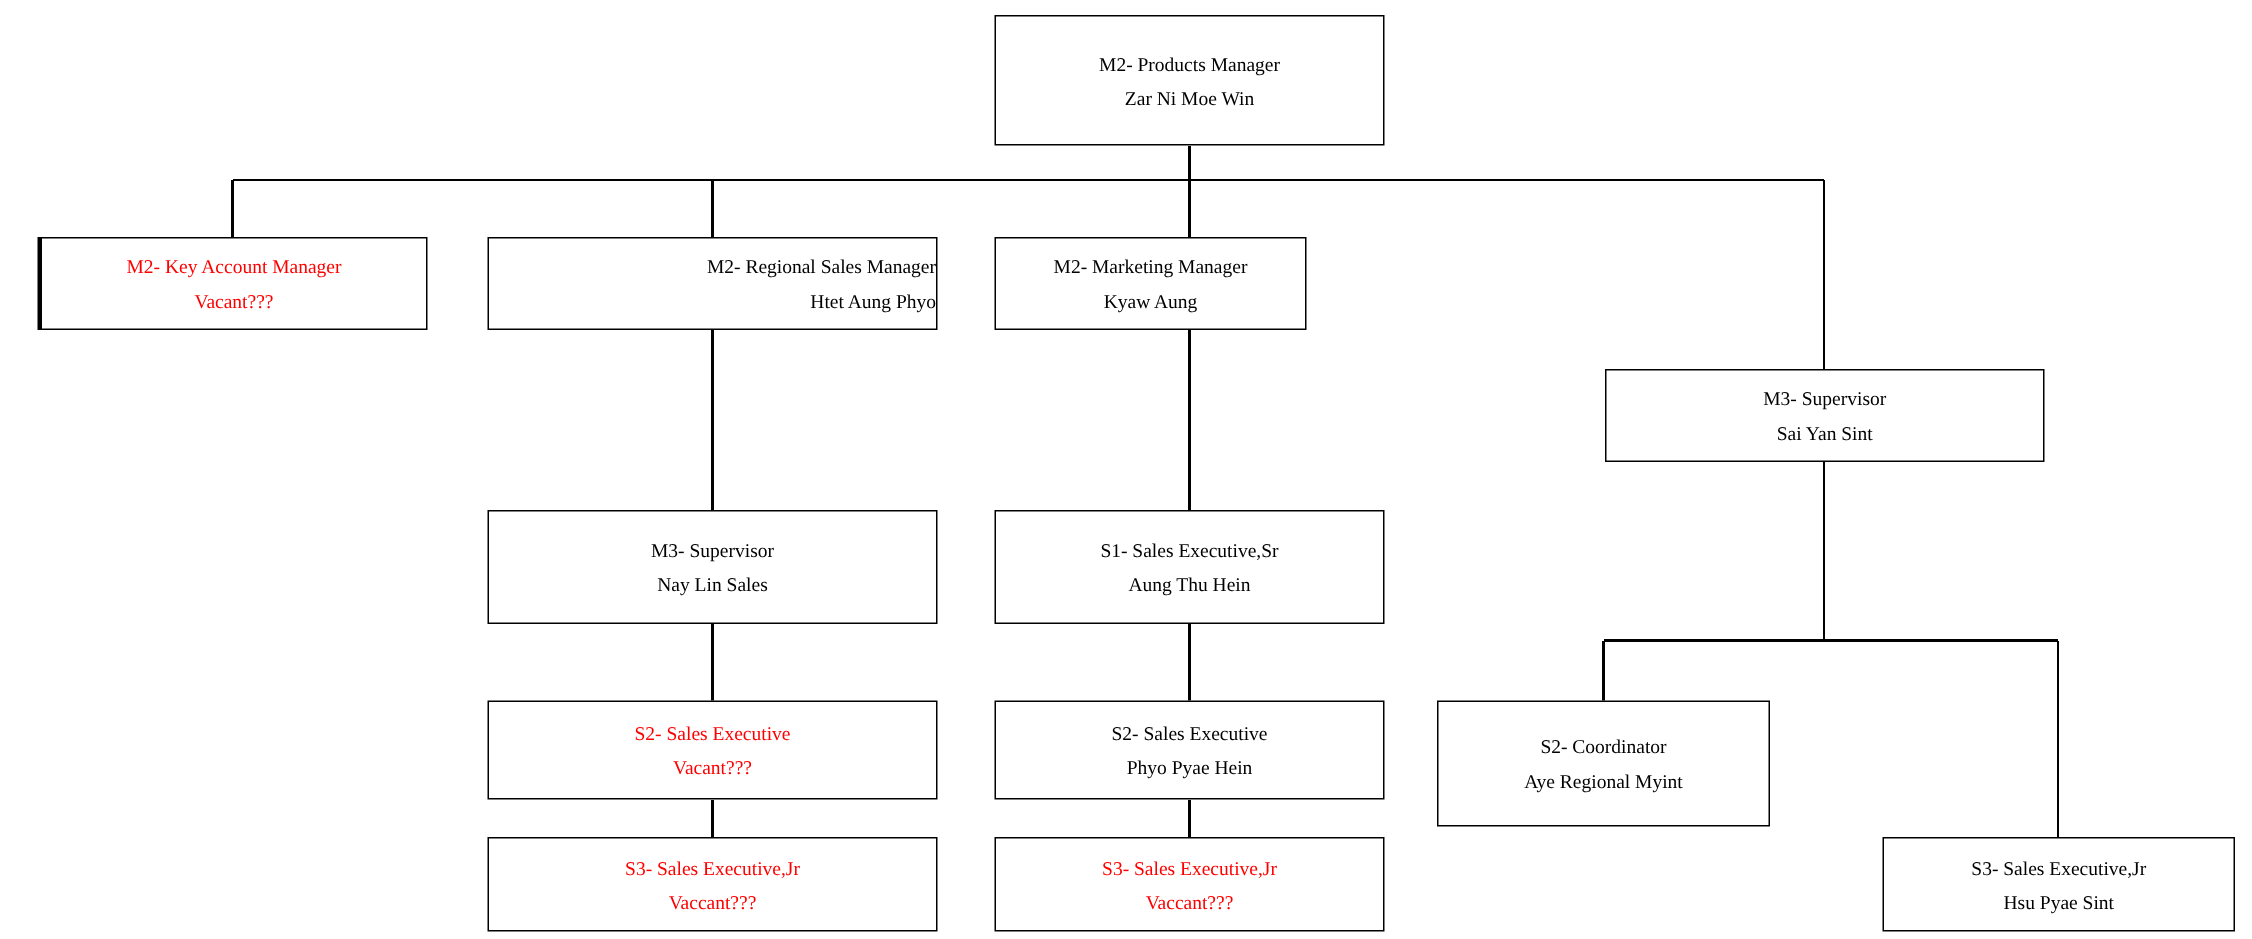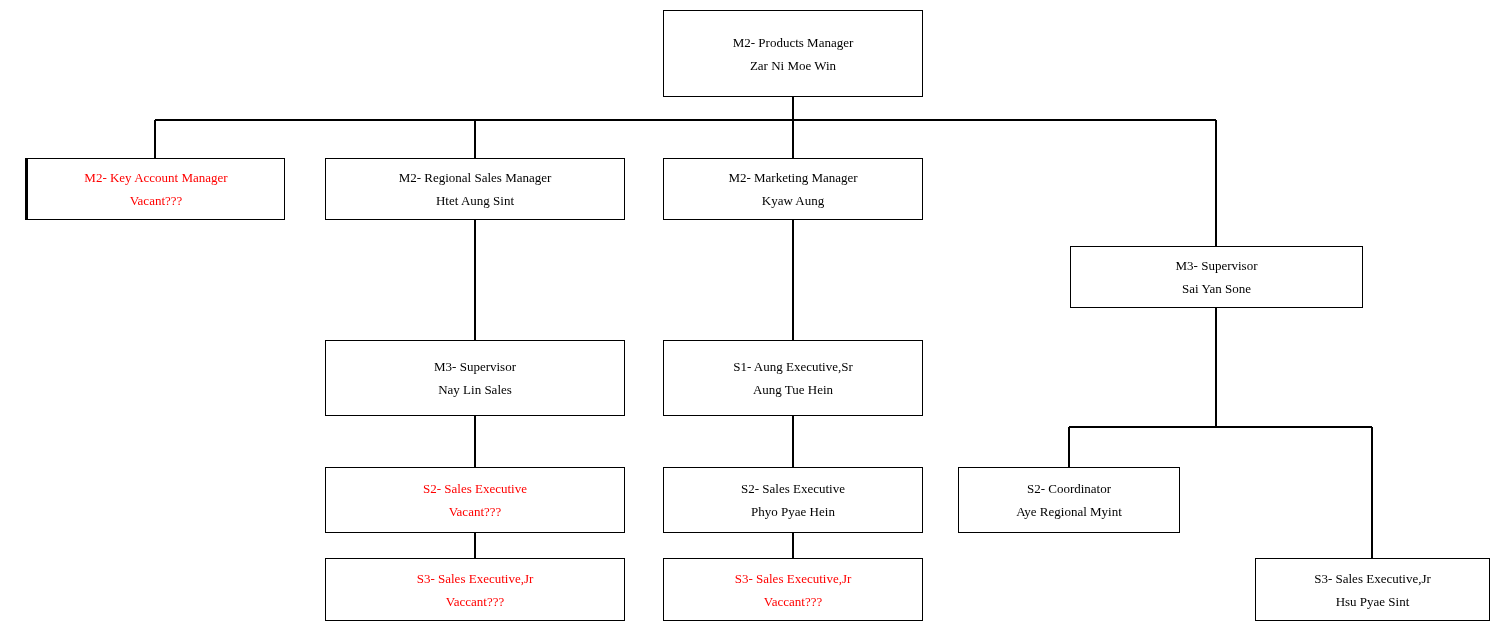--- a/index.html
+++ b/index.html
@@ -78,56 +78,56 @@
   <div class="node" style="left:663px; top:10px; width:260px; height:87px;">
     <span class="role">M2- Products Manager</span>
     <span class="pname">Zar Ni Moe Win</span>
   </div>
 
   <div class="node vacant thick-left" style="left:25px; top:158px; width:260px; height:62px;">
     <span class="role">M2- Key Account Manager</span>
     <span class="pname">Vacant???</span>
   </div>
 
-  <div class="node" style="left:325px; top:158px; width:300px; height:62px;">
+  <div class="node" style="left:325px; top:158px; width:300px; height:62px;align-items:flex-end;">
     <span class="role">M2- Regional Sales Manager</span>
-    <span class="pname">Htet Aung Sint</span>
+    <span class="pname">Htet Aung Phyo</span>
   </div>
 
-  <div class="node" style="left:663px; top:158px; width:260px; height:62px;">
+  <div class="node" style="left:663px; top:158px; width:208px; height:62px;">
     <span class="role">M2- Marketing Manager</span>
     <span class="pname">Kyaw Aung</span>
   </div>
 
   <div class="node" style="left:1070px; top:246px; width:293px; height:62px;">
     <span class="role">M3- Supervisor</span>
-    <span class="pname">Sai Yan Sone</span>
+    <span class="pname">Sai Yan Sint</span>
   </div>
 
   <div class="node" style="left:325px; top:340px; width:300px; height:76px;">
     <span class="role">M3- Supervisor</span>
     <span class="pname">Nay Lin Sales</span>
   </div>
 
   <div class="node" style="left:663px; top:340px; width:260px; height:76px;">
-    <span class="role">S1- Aung Executive,Sr</span>
-    <span class="pname">Aung Tue Hein</span>
+    <span class="role">S1- Sales Executive,Sr</span>
+    <span class="pname">Aung Thu Hein</span>
   </div>
 
   <div class="node vacant" style="left:325px; top:467px; width:300px; height:66px;">
     <span class="role">S2- Sales Executive</span>
     <span class="pname">Vacant???</span>
   </div>
 
   <div class="node" style="left:663px; top:467px; width:260px; height:66px;">
     <span class="role">S2- Sales Executive</span>
     <span class="pname">Phyo Pyae Hein</span>
   </div>
 
-  <div class="node" style="left:958px; top:467px; width:222px; height:66px;">
+  <div class="node" style="left:958px; top:467px; width:222px; height:84px;">
     <span class="role">S2- Coordinator</span>
     <span class="pname">Aye Regional Myint</span>
   </div>
 
   <div class="node vacant" style="left:325px; top:558px; width:300px; height:63px;">
     <span class="role">S3- Sales Executive,Jr</span>
     <span class="pname">Vaccant???</span>
   </div>
 
   <div class="node vacant" style="left:663px; top:558px; width:260px; height:63px;">

